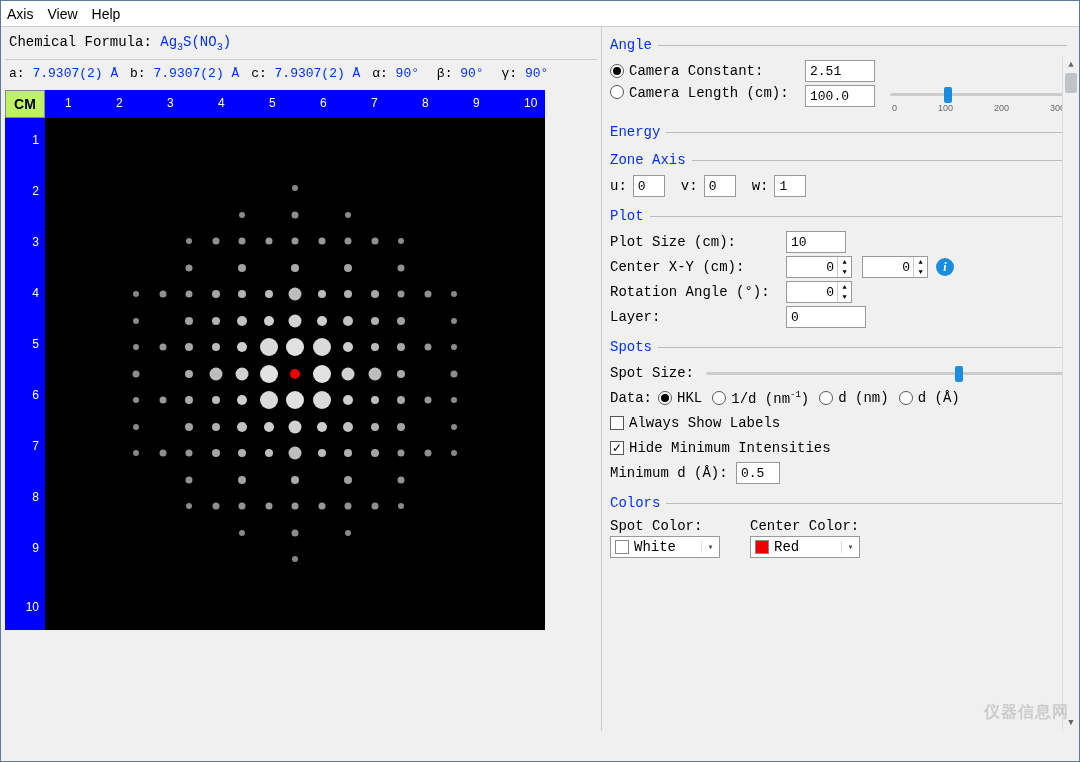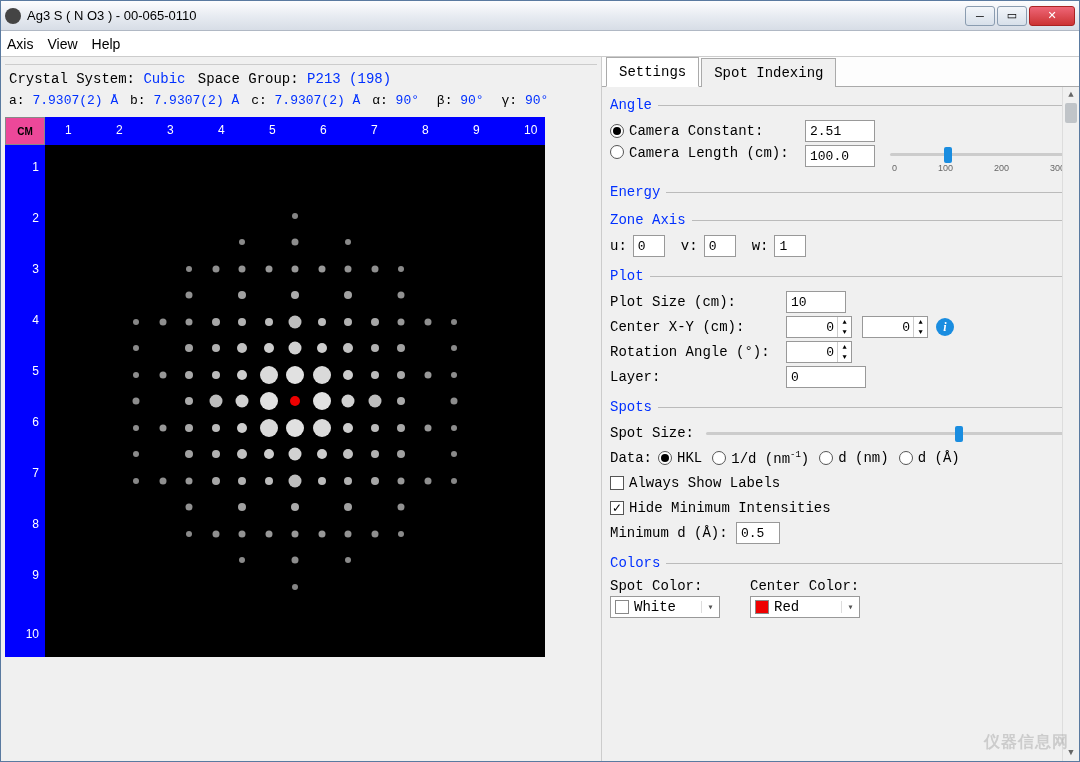--- a/index.html
+++ b/index.html
@@ -19,21 +19,21 @@
   .info-line .blue { color: #0030ff; }
   .hr-light { border: none; border-top: 1px solid #ccc; margin: 3px 0; }
   .unit-cell-header { text-align: center; font-size: 14px; }
   .unit-cell-header::before, .unit-cell-header::after { content: ""; display: inline-block; width: 140px; border-top: 1px solid #aaa; vertical-align: middle; margin: 0 6px; }
   .diffraction-area { display: flex; margin-top: 6px; }
   .zoom-col { width: 50px; position: relative; font-family: Arial, sans-serif; font-size: 11px; }
   .zoom-tick { position: absolute; right: 2px; }
   .zoom-tick::before { content: "- "; }
   .zoom-col .pointer { position: absolute; right: 34px; width: 0; height: 0; border-top: 8px solid transparent; border-bottom: 8px solid transparent; border-left: 14px solid #0080e0; }
   .plot-wrap { position: relative; width: 540px; height: 540px; }
-  .ruler-corner { position: absolute; left: 0; top: 0; width: 40px; height: 28px; background: #ec4899; border: 1px solid #888; display: flex; align-items: center; justify-content: center; font-size: 10px; font-family: Arial, sans-serif; font-weight: bold; }
+  .ruler-corner { position: absolute; left: 0; top: 0; width: 40px; height: 28px; background: #bef264; border: 1px solid #888; display: flex; align-items: center; justify-content: center; font-size: 14px; font-family: Arial, sans-serif; font-weight: bold; }
   .ruler-top { position: absolute; left: 40px; top: 0; right: 0; height: 28px; background: #0000ff; color: #fff; font-family: Arial, sans-serif; font-size: 12px; }
   .ruler-top span { position: absolute; top: 6px; }
   .ruler-left { position: absolute; left: 0; top: 28px; width: 40px; bottom: 0; background: #0000ff; color: #fff; font-family: Arial, sans-serif; font-size: 12px; }
   .ruler-left span { position: absolute; right: 6px; }
   .pattern { position: absolute; left: 40px; top: 28px; right: 0; bottom: 0; background: #000; }
   .spot { position: absolute; border-radius: 50%; background: #e6e6e6; transform: translate(-50%, -50%); }
   .center-spot { position: absolute; width: 10px; height: 10px; background: #e00; border-radius: 50%; transform: translate(-50%, -50%); }
   .right-pane { flex: 1; background: #f0f0f0; border-left: 1px solid #ccc; position: relative; }
   .tabs { display: flex; background: #fdfdfd; border-bottom: 1px solid #aaa; height: 30px; align-items: flex-end; padding-left: 4px; }
   .tab { padding: 6px 12px; font-family: "Courier New", monospace; font-size: 14px; border: 1px solid #aaa; border-bottom: none; background: #f0f0f0; margin-right: 2px; position: relative; top: 1px; }
@@ -66,46 +66,35 @@
   .dropdown .swatch { width: 14px; height: 14px; border: 1px solid #888; margin-right: 5px; }
   .dropdown .dd-arrow { width: 18px; text-align: center; font-size: 10px; color: #555; border-left: 1px solid #ddd; }
   .sub { vertical-align: sub; font-size: 10px; }
   .sup { vertical-align: super; font-size: 9px; }
   .watermark { position: absolute; right: 10px; bottom: 8px; font-family: Arial, sans-serif; font-size: 16px; color: rgba(150,150,150,0.4); font-weight: bold; letter-spacing: 1px; pointer-events: none; }
 </style>
 </head>
 <body>
 
 <div class="window">
-  <div class="titlebar">
-    <div class="app-icon"></div>
-    <div class="title">Ag3 S ( N O3 ) - 00-065-0110</div>
-    <div class="win-btns">
-      <div class="win-btn">─</div>
-      <div class="win-btn">▭</div>
-      <div class="win-btn close">✕</div>
-    </div>
-  </div>
 
   <div class="menubar">
     <div class="menu-item">Axis</div>
     <div class="menu-item">View</div>
     <div class="menu-item">Help</div>
   </div>
 
   <div class="content">
 
     <div class="left-pane">
+      <div class="info-line">
+        <span>Chemical Formula:</span>
+        <span class="blue">Ag<span class="sub">3</span>S(NO<span class="sub">3</span>)</span>
+      </div>
       <hr class="hr-light">
-      <div class="info-line">
-        <span>Crystal System:</span>
-        <span class="blue">Cubic</span>
-        <span style="margin-left:4px;">Space Group:</span>
-        <span class="blue">P213 (198)</span>
-      </div>
       <div class="info-line" style="font-size:13px;">
         <span>a:</span>
         <span class="blue">7.9307(2) Å</span>
         <span style="margin-left:4px;">b:</span>
         <span class="blue">7.9307(2) Å</span>
         <span style="margin-left:4px;">c:</span>
         <span class="blue">7.9307(2) Å</span>
         <span style="margin-left:4px;">α:</span>
         <span class="blue">90°</span>
         <span style="margin-left:10px;">β:</span>
@@ -262,24 +251,20 @@
               <div class="spot" style="left: 409px; top: 256px; width: 7px; height: 7px; opacity: 0.61;"></div>
               <div class="spot" style="left: 409px; top: 282.5px; width: 6px; height: 6px; opacity: 0.61;"></div>
               <div class="spot" style="left: 409px; top: 309px; width: 6px; height: 6px; opacity: 0.6;"></div>
               <div class="spot" style="left: 409px; top: 335.5px; width: 6px; height: 6px; opacity: 0.59;"></div>
             </div>
         </div>
       </div>
     </div>
 
     <div class="right-pane">
-      <div class="tabs">
-        <div class="tab active">Settings</div>
-        <div class="tab">Spot Indexing</div>
-      </div>
 
       <div class="settings-scroll">
 
         <fieldset class="grp">
           <legend>Angle</legend>
           <div class="form-row">
             <span class="radio-circle sel"></span>
             <label class="field-label">Camera Constant:</label>
             <input type="text" style="width: 70px;" value="2.51">
           </div>

